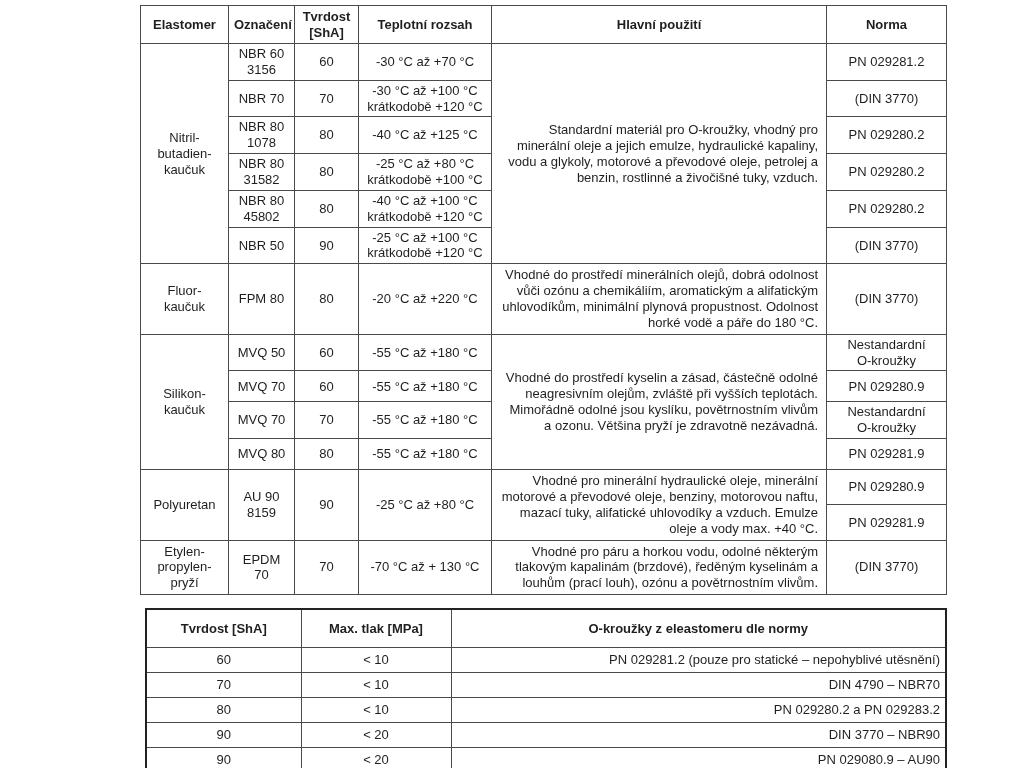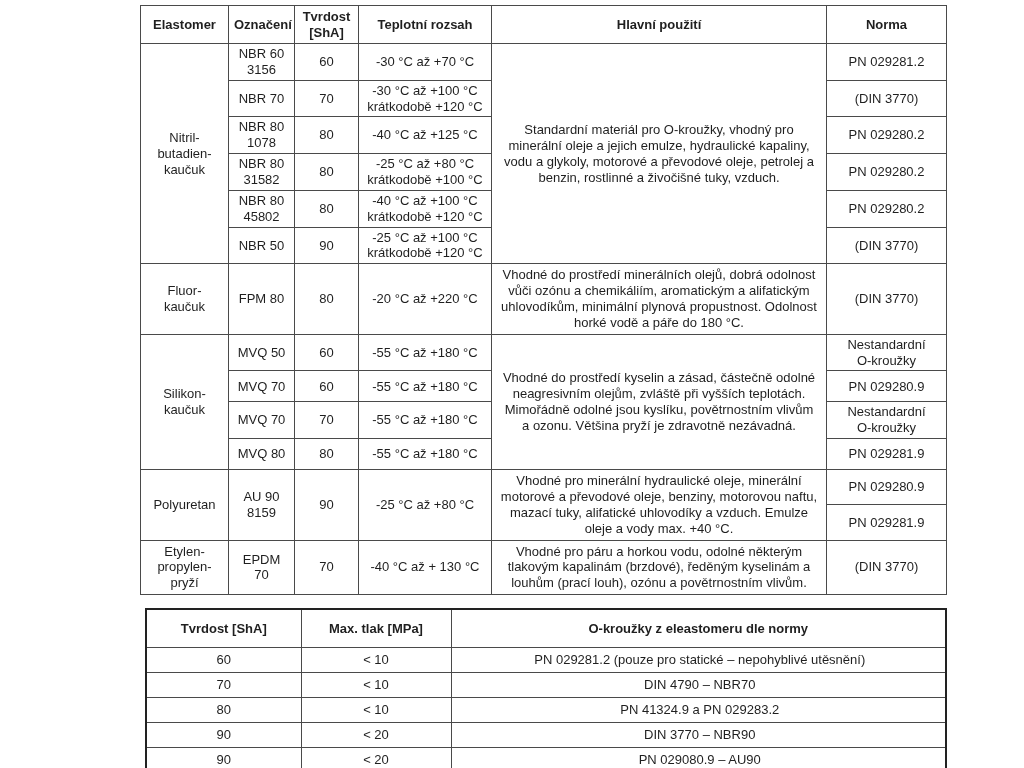--- a/index.html
+++ b/index.html
@@ -24,25 +24,25 @@
     border: 1px solid #4a4a4a;
     padding: 2px 5px;
     text-align: center;
     vertical-align: middle;
     line-height: 1.22;
     overflow: hidden;
   }
   th { font-weight: bold; }
   .t1 thead tr { height: 38px; }
   .t1 tbody tr { height: 31px; }
-  .use { text-align: center; padding: 3px 8px; }
+  .use { text-align: right; padding: 3px 8px; }
   .pre { white-space: pre-line; }
   .t2 thead tr { height: 38px; }
   .t2 tbody tr { height: 25px; }
-  .t2 .norm { text-align: center; padding-left: 8px; }
+  .t2 .norm { text-align: right; padding-left: 8px; }
 </style>
 </head>
 <body>
 
 <div class="page">
 
   <table class="t1">
     <colgroup>
       <col style="width:88px">
         <col style="width:66px">
@@ -165,21 +165,21 @@
       <tr>
         <td class="pre">PN 029281.9</td>
       </tr>
 
       <tr>
         <td class="pre">Etylen-
 propylen-
 pryží</td>
         <td class="pre">EPDM 70</td>
         <td>70</td>
-        <td class="pre">-40 °C až + 130 °C</td>
+        <td class="pre">-70 °C až + 130 °C</td>
         <td class="use">Vhodné pro páru a horkou vodu, odolné některým tlakovým kapalinám (brzdové), ředěným kyselinám a louhům (prací louh), ozónu a povětrnostním vlivům.</td>
         <td class="pre">(DIN 3770)</td>
       </tr>
     </tbody>
   </table>
 
   <table class="t2">
     <colgroup>
       <col style="width:155px">
         <col style="width:150px">
@@ -199,21 +199,21 @@
         <td class="norm">PN 029281.2 (pouze pro statické – nepohyblivé utěsnění)</td>
       </tr>
       <tr>
         <td>70</td>
         <td>&lt; 10</td>
         <td class="norm">DIN 4790 – NBR70</td>
       </tr>
       <tr>
         <td>80</td>
         <td>&lt; 10</td>
-        <td class="norm">PN 41324.9 a PN 029283.2</td>
+        <td class="norm">PN 029280.2 a PN 029283.2</td>
       </tr>
       <tr>
         <td>90</td>
         <td>&lt; 20</td>
         <td class="norm">DIN 3770 – NBR90</td>
       </tr>
       <tr>
         <td>90</td>
         <td>&lt; 20</td>
         <td class="norm">PN 029080.9 – AU90</td>

